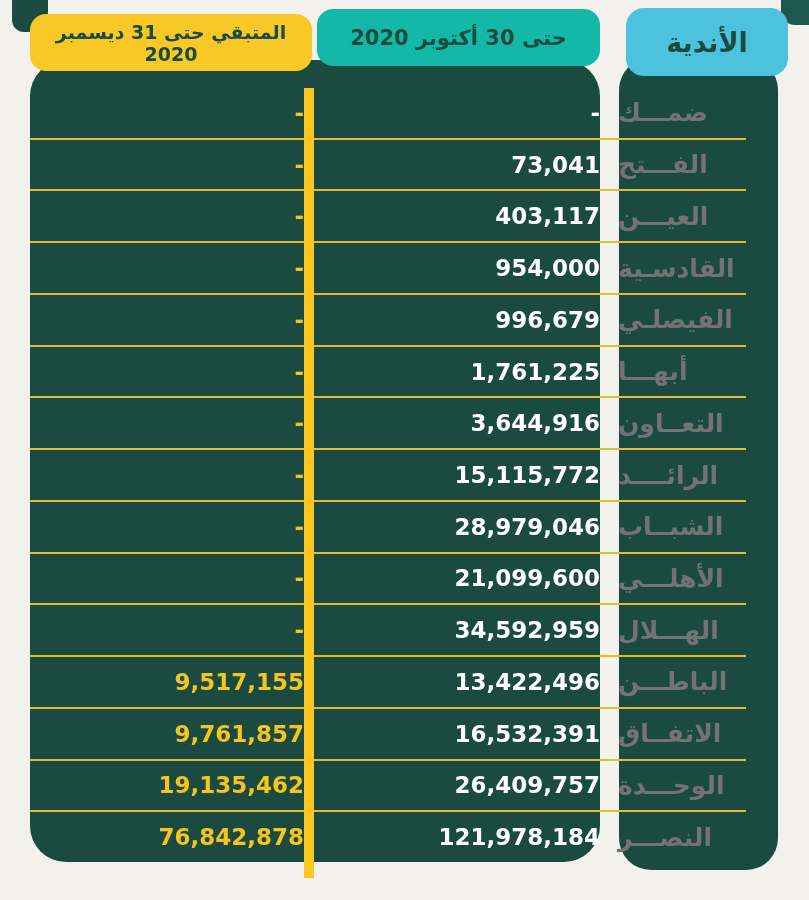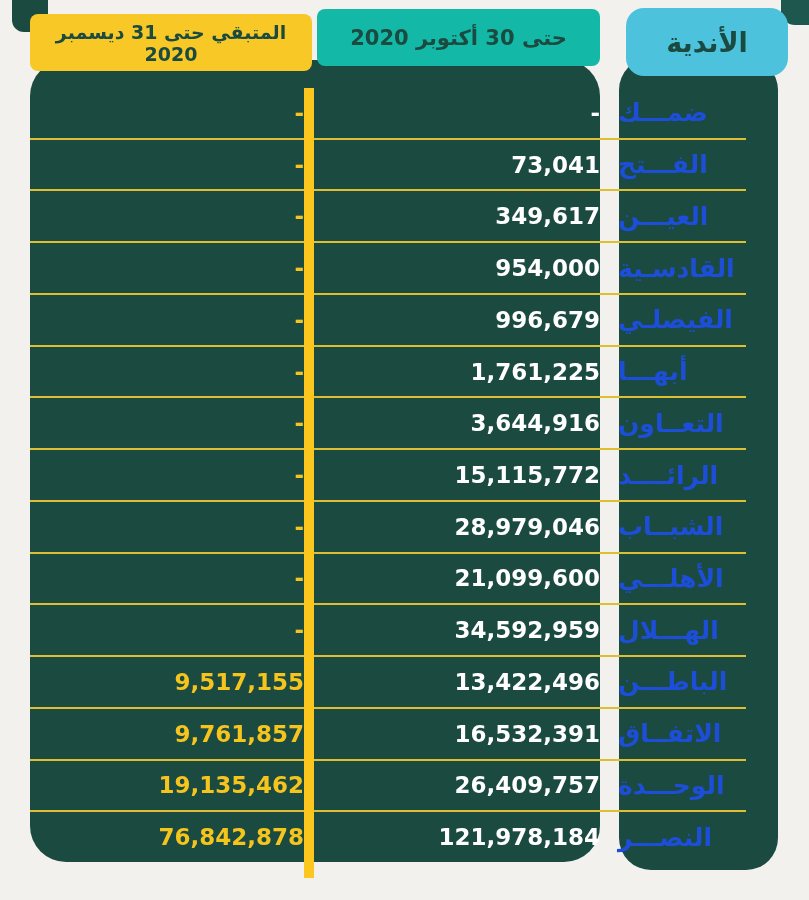--- a/index.html
+++ b/index.html
@@ -25,21 +25,21 @@
     background:#1b4a41;border-radius:32px;z-index:2;
   }
   
   .vdivider{
     position:absolute;left:304px;top:88px;width:10px;height:790px;
     background:#fbc71f;z-index:4;
   }
   
   .hdr{
     position:absolute;z-index:5;display:flex;align-items:center;justify-content:center;
-    direction:rtl;text-align:center;color:#1b4a41;border-radius:8px;
+    direction:rtl;text-align:center;color:#1b4a41;border-radius:16px;
   }
   .hdr-remaining{left:30px;top:14px;width:282px;height:57px;background:#f8c827;font-size:19px;}
   .hdr-oct{left:317px;top:9px;width:283px;height:57px;background:#14b8a6;font-size:21px;}
   .hdr-clubs{left:626px;top:8px;width:162px;height:68px;background:#4cc2dc;font-size:27px;border-radius:18px;justify-content:center;}
   
   .rows{
     position:absolute;left:30px;top:88px;width:716px;height:774px;
     display:flex;flex-direction:column;z-index:3;
   }
   .row{flex:1;display:flex;border-bottom:2px solid #ddbf31;box-sizing:border-box;}
@@ -49,21 +49,21 @@
     width:274px;padding-left:64px;justify-content:flex-start;
     color:#f5c51e;font-size:23px;
   }
   .cell-gap1{width:10px;}
   .cell-oct{
     width:286px;padding-left:68px;justify-content:flex-start;
     color:#ffffff;font-size:23px;
   }
   .cell-gap2{width:18px;}
   .cell-club{
-    width:128px;color:#1d4ed8;font-size:25px;white-space:nowrap;
+    width:128px;color:#737373;font-size:25px;white-space:nowrap;
   }
 </style>
 </head>
 <body>
 
 <div class="page">
   <div class="deco deco-tl"></div>
   <div class="deco deco-tr"></div>
 
   <div class="body-main"></div>
@@ -93,21 +93,21 @@
     <div class="cell cell-remaining">-</div>
     <div class="cell cell-gap1"></div>
     <div class="cell cell-oct">73,041</div>
     <div class="cell cell-gap2"></div>
     <div class="cell cell-club">الفـــتح</div>
   </div>
 
   <div class="row">
     <div class="cell cell-remaining">-</div>
     <div class="cell cell-gap1"></div>
-    <div class="cell cell-oct">349,617</div>
+    <div class="cell cell-oct">403,117</div>
     <div class="cell cell-gap2"></div>
     <div class="cell cell-club">العيـــن</div>
   </div>
 
   <div class="row">
     <div class="cell cell-remaining">-</div>
     <div class="cell cell-gap1"></div>
     <div class="cell cell-oct">954,000</div>
     <div class="cell cell-gap2"></div>
     <div class="cell cell-club">القادسـية</div>

